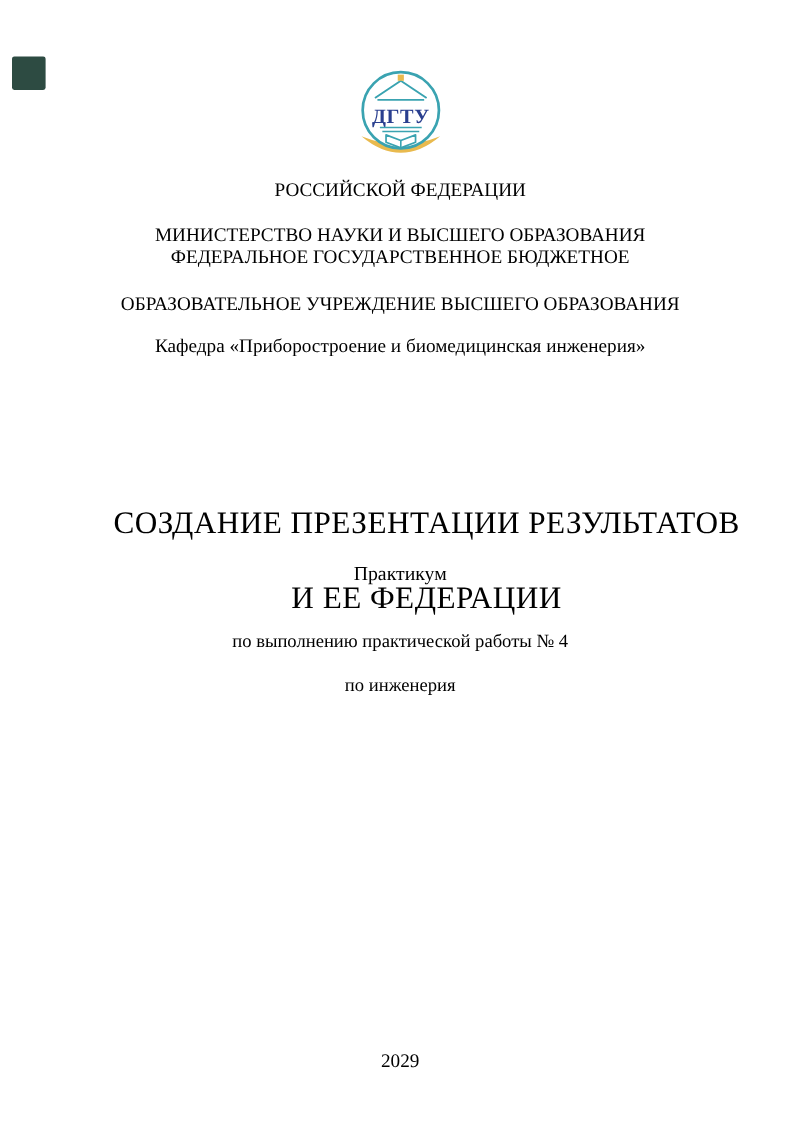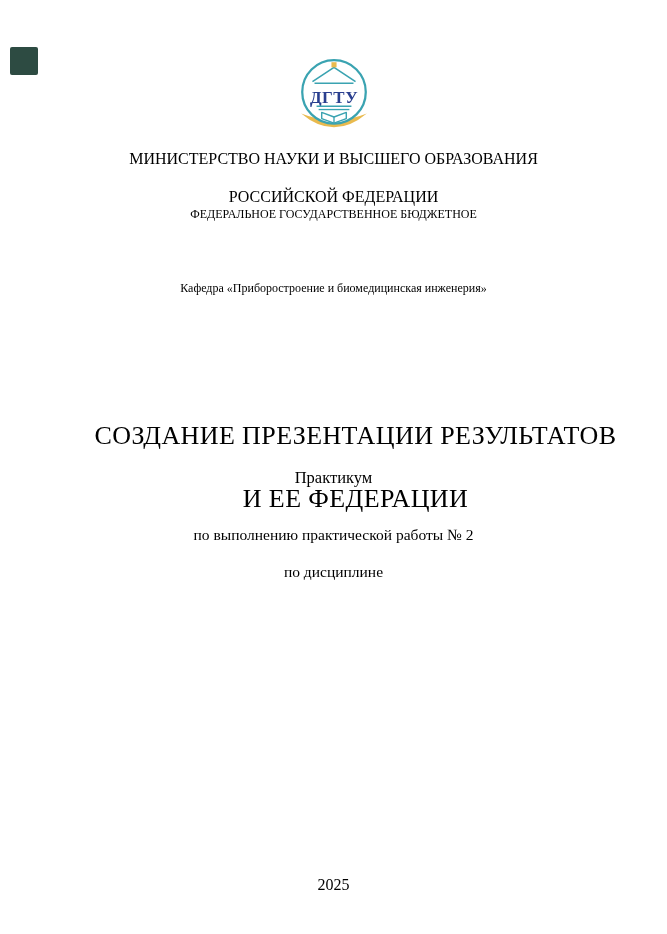--- a/index.html
+++ b/index.html
@@ -40,22 +40,22 @@
   .logo .acronym{
     fill:var(--navy);
     font-family:"Liberation Serif","DejaVu Serif",serif;
     font-weight:bold;font-size:16.5px;letter-spacing:.5px;
   }
   .block{
     position:absolute;left:0;width:100%;
     text-align:center;white-space:pre-line;
   }
   .ministry{top:114px;font-size:16px;line-height:19px;}
-  .institution{top:169px;font-size:12px;line-height:19.5px;}
-  .department{top:263px;font-size:12px;line-height:19px;}
+  .institution{top:169px;font-size:16px;line-height:19.5px;}
+  .department{top:263px;font-size:16px;line-height:19px;}
   .doc-title{top:372px;font-size:26px;line-height:31.5px;letter-spacing:.4px;padding-left:44px;}
   .doc-type{top:452px;font-size:16.5px;line-height:20px;}
   .subtitle{top:491px;font-size:15.5px;line-height:18.5px;}
   .imprint{top:839px;font-size:16px;line-height:19.5px;}
 </style>
 </head>
 <body>
 
 <div class="page">
 
@@ -68,39 +68,40 @@
     <rect class="apex" x="37.5" y="7" width="5" height="5"></rect>
     <path class="line" d="M21,27.5 L59,27.5"></path>
     <text class="acronym" x="40" y="46.5" text-anchor="middle">ДГТУ</text>
     <path class="line" d="M23,50 L57,50"></path>
     <path class="line" d="M25,53.2 L55,53.2"></path>
     <path class="book" d="M28,56 L40,60.5 L52,56 L52,62 L40,66.5 L28,62 Z"></path>
     <path class="line" d="M40,60.5 L40,66.5"></path>
   </svg>
 
   <div class="block ministry">
+    <div>РОССИЙСКОЙ ФЕДЕРАЦИИ</div>
     <div>МИНИСТЕРСТВО НАУКИ И ВЫСШЕГО ОБРАЗОВАНИЯ</div>
-    <div>РОССИЙСКОЙ ФЕДЕРАЦИИ</div>
   </div>
 
   <div class="block institution">
     <div>ФЕДЕРАЛЬНОЕ ГОСУДАРСТВЕННОЕ БЮДЖЕТНОЕ</div>
+    <div>ОБРАЗОВАТЕЛЬНОЕ УЧРЕЖДЕНИЕ ВЫСШЕГО ОБРАЗОВАНИЯ</div>
   </div>
 
   <div class="block department">Кафедра «Приборостроение и биомедицинская инженерия»</div>
 
   <div class="block doc-title">
     <div>СОЗДАНИЕ ПРЕЗЕНТАЦИИ РЕЗУЛЬТАТОВ</div>
     <div>И ЕЕ ФЕДЕРАЦИИ</div>
   </div>
 
   <div class="block doc-type">Практикум</div>
 
   <div class="block subtitle">
-    <div>по выполнению практической работы № 2</div>
-    <div>по дисциплине</div>
+    <div>по выполнению практической работы № 4</div>
+    <div>по инженерия</div>
   </div>
 
   <div class="block imprint">
-    <div>2025</div>
+    <div>2029</div>
   </div>
 
 </div>
 
 </body></html>

